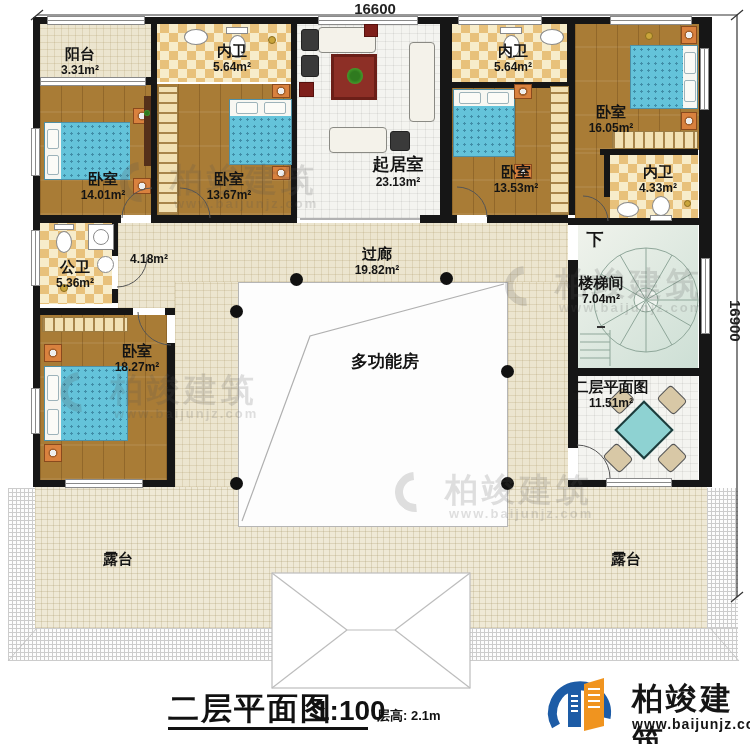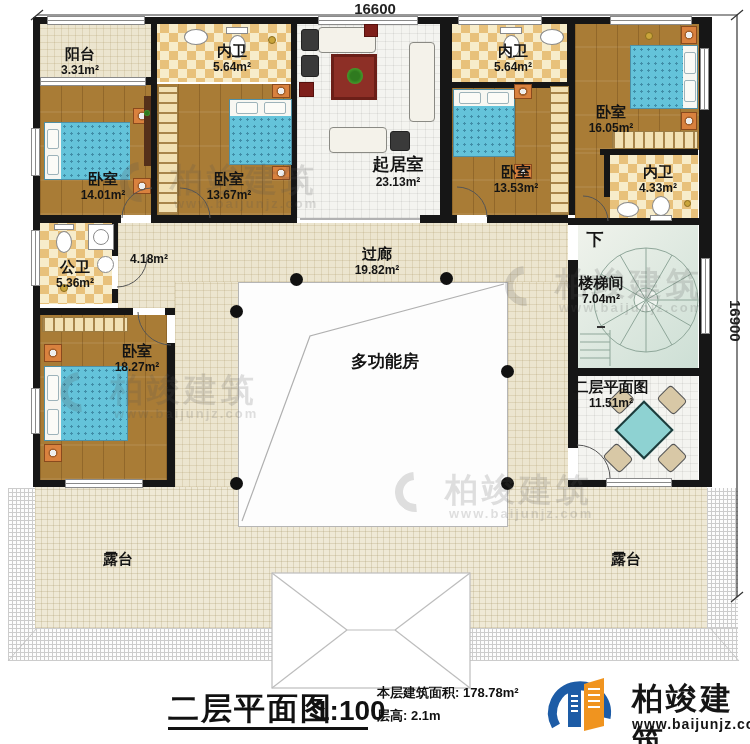--- a/index.html
+++ b/index.html
@@ -387,21 +387,20 @@
   <div class="rlabel single" style="left:626px;top:550px;">
     <span>露台</span>
   </div>
 
   <div class="dim" style="left:375px;top:0;transform:translateX(-50%);">16600</div>
   <div class="dim" style="left:744px;top:300px;width:60px;transform:rotate(90deg);transform-origin:left top;">16900</div>
 
   <div class="t-name" style="left:168px;top:688px;">二层平面图</div>
   <div class="t-scale" style="left:314px;top:695px;">1:100</div>
   <div class="abs" style="left:168px;top:727px;width:200px;height:3px;background:#111;"></div>
-  <div class="t-sub" style="left:377px;top:684px;">本层建筑面积: 178.78m²</div>
   <div class="t-sub" style="left:377px;top:707px;">层高: 2.1m</div>
 
   <svg width="86" height="68" viewBox="0 0 86 68" style="left:542px;top:674px;">
     <path d="M14,52 A27,27 0 1 1 64,44" fill="none" stroke="#1d5ca6" stroke-width="9"></path>
     <polygon points="42,10 62,4 62,52 42,57" fill="#f0941f"></polygon>
     <rect x="26" y="16" width="13" height="37" fill="#1d5ca6"></rect>
     <g fill="#ffffff">
       <rect x="29" y="21" width="7" height="2"></rect>
         <rect x="29" y="26" width="7" height="2"></rect>
       <rect x="29" y="31" width="7" height="2"></rect>

